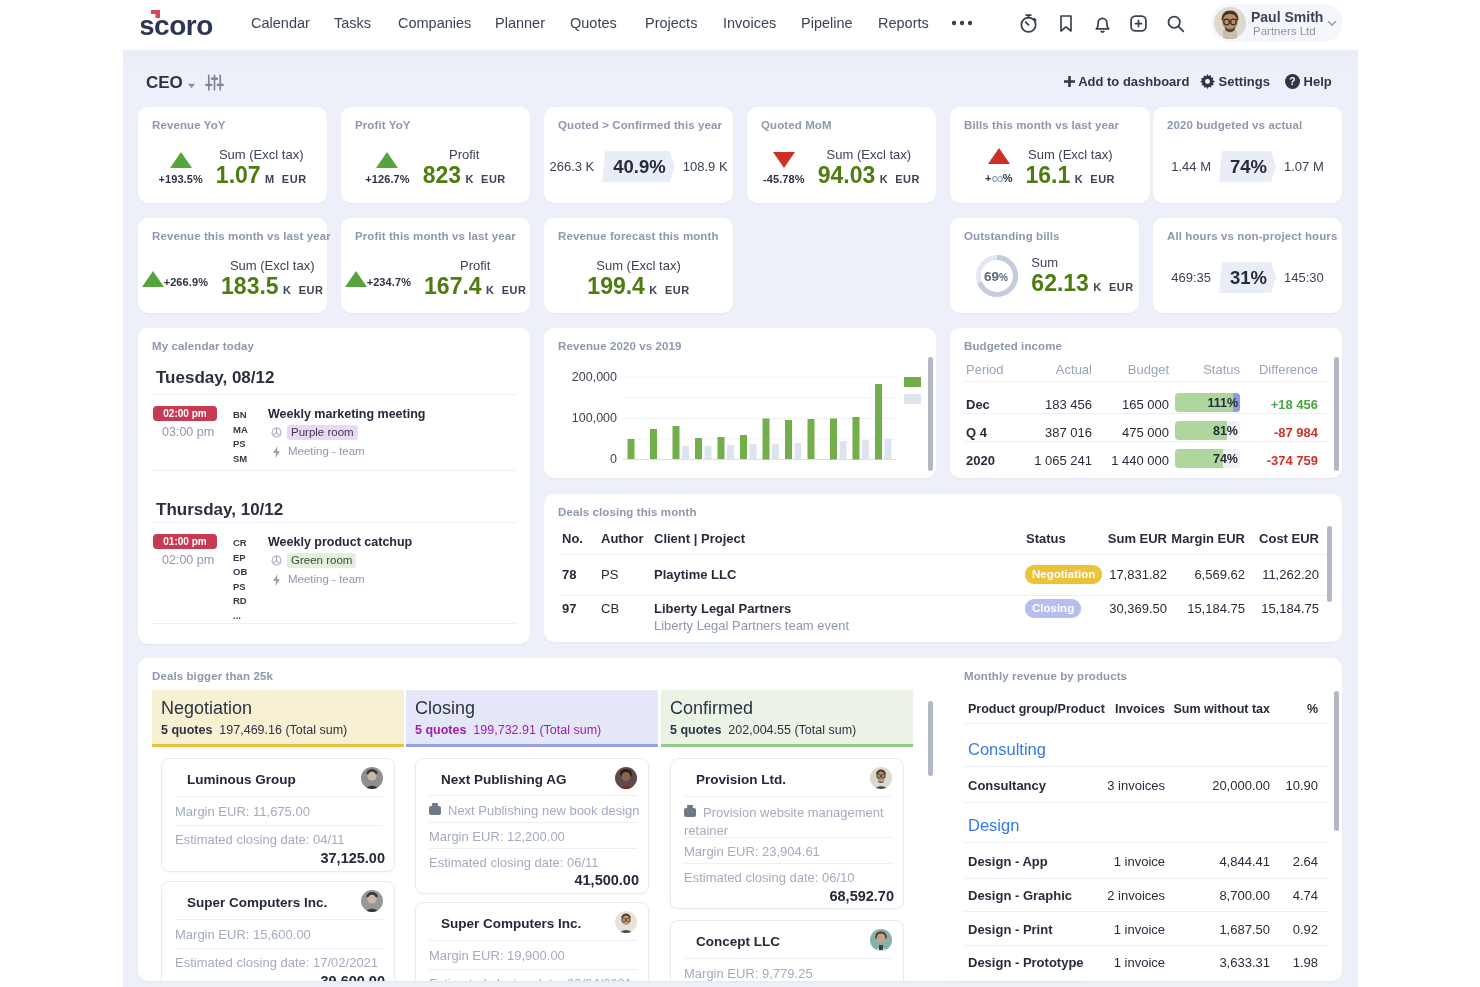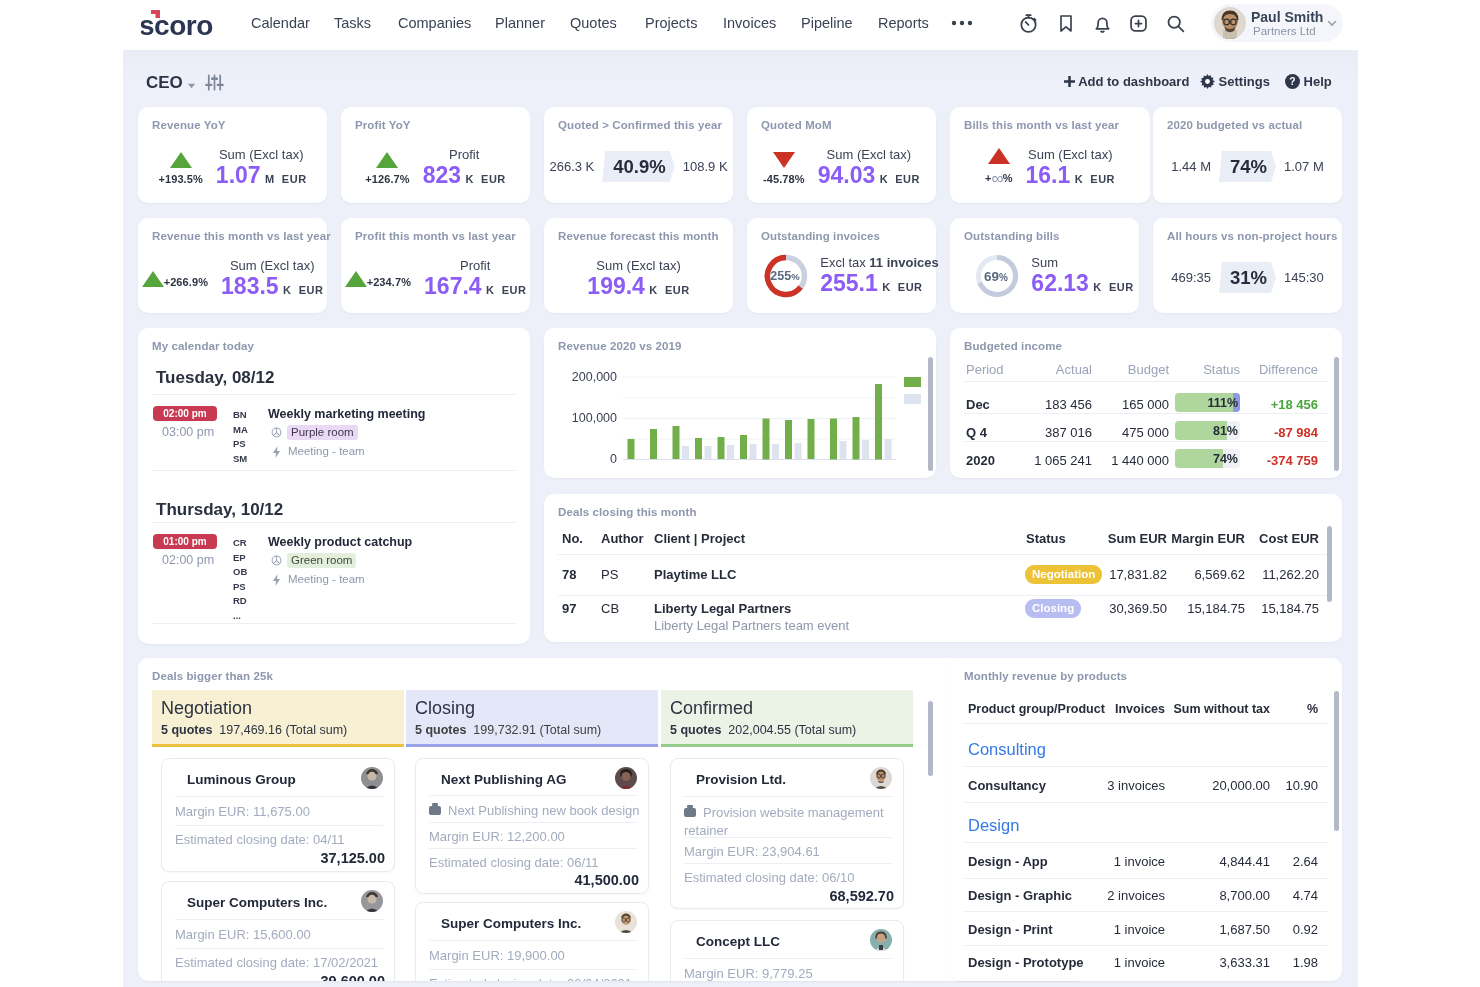--- a/index.html
+++ b/index.html
@@ -8,21 +8,21 @@
 .abs { position:absolute; }
 #page { position:relative; width:1480px; height:987px; }
 
 #hdr { position:absolute; left:0; top:0; width:1480px; height:47px; background:#fff; }
 .nav a { position:absolute; top:15px; font-size:14.5px; font-weight:500; color:#3a4355; text-decoration:none; }
 .hico { position:absolute; top:13px; color:#39414f; }
 
 #dash { position:absolute; left:123px; top:47px; width:1235px; height:940px; background:linear-gradient(#ffffff 0px, #ffffff 3px, #e9ecf5 3px, #edf0f8 30px, #edf0f8 100%); }
 .panel { position:absolute; background:#fff; border-radius:10px; box-shadow:0 1px 2px rgba(50,60,90,.05); }
 .ptitle { position:absolute; left:14px; top:12px; font-size:11.5px; font-weight:700; color:#8d97ae; letter-spacing:.1px; white-space:nowrap;}
-.big { font-weight:600; color:#8b5cf6; }
+.big { font-weight:600; color:#4d7c0f; }
 .tri-up { width:0;height:0;border-left:11px solid transparent;border-right:11px solid transparent;border-bottom:16px solid #55a53c; }
 .tri-up.red { border-bottom-color:#cb3124; }
 .tri-dn { width:0;height:0;border-left:11px solid transparent;border-right:11px solid transparent;border-top:16px solid #cb3124; }
 .pct { font-size:11px; font-weight:700; color:#2c3342; margin-top:5px; letter-spacing:.1px;}
 .klabel { font-size:13px; color:#3c4356; text-align:center; }
 .kunit { font-size:11px; font-weight:700; color:#3c4356; letter-spacing:.5px; }
 .ribbon { background:#e9edf6; height:31px; line-height:31px; padding:0 9px 0 11px; font-size:18.5px; font-weight:700; color:#262c3b;
   clip-path:polygon(3px 0, calc(100% - 5px) 0, 100% 50%, calc(100% - 5px) 100%, 0 100%); }
 .kside { font-size:13px; color:#3b4254; font-weight:500; }
 .scroll { position:absolute; width:5px; border-radius:3px; background:#b3b8c6; }
@@ -237,34 +237,20 @@
           <div class="klabel">Profit</div>
           <div style="white-space:nowrap"><span class="big" style="font-size:23px">167.4</span> <span class="kunit">K&nbsp; EUR</span></div>
         </div>
       </div>
     </div>
     <div class="panel" style="left:421px;top:171px;width:189px;height:95px">
       <div class="ptitle">Revenue forecast this month</div>
       <div class="abs" style="left:0;top:40px;width:100%;text-align:center">
         <div class="klabel">Sum (Excl tax)</div>
         <div style="white-space:nowrap"><span class="big" style="font-size:23px">199.4</span> <span class="kunit">K&nbsp; EUR</span></div>
-      </div>
-    </div>
-    <div class="panel" style="left:624px;top:171px;width:189px;height:95px">
-      <div class="ptitle">Outstanding invoices</div>
-      <div class="abs" style="left:10px;top:36px;width:100%;display:flex;justify-content:center;align-items:center;gap:12px">
-        <svg width="44" height="44" viewBox="0 0 44 44">
-          <circle cx="22" cy="22" r="18.5" fill="none" stroke="#c9d0df" stroke-width="5.5"></circle>
-          <path d="M36.6 33.2 A18.5 18.5 0 1 1 22 3.5" fill="none" stroke="#ce3226" stroke-width="5.5"></path>
-          <text x="21" y="26" text-anchor="middle" font-size="12.5" font-weight="600" fill="#5a6980">255<tspan font-size="9.5">%</tspan></text>
-        </svg>
-        <div>
-          <div class="klabel" style="text-align:left">Excl tax <b>11 invoices</b></div>
-          <div style="white-space:nowrap"><span class="big" style="font-size:23px">255.1</span> <span class="kunit">K&nbsp; EUR</span></div>
-        </div>
       </div>
     </div>
     <div class="panel" style="left:827px;top:171px;width:189px;height:95px">
       <div class="ptitle">Outstanding bills</div>
       <div class="abs" style="left:10px;top:36px;width:100%;display:flex;justify-content:center;align-items:center;gap:12px">
         <svg width="44" height="44" viewBox="0 0 44 44">
           <circle cx="22" cy="22" r="18.5" fill="none" stroke="#e3e8f2" stroke-width="5"></circle>
           <path d="M22 3.5 A18.5 18.5 0 1 1 4.8 28.7" fill="none" stroke="#c3cbdd" stroke-width="5"></path>
           <text x="21" y="26.5" text-anchor="middle" font-size="13.5" font-weight="600" fill="#5a6980">69<tspan font-size="10">%</tspan></text>
         </svg>
@@ -444,21 +430,21 @@
 
     <div class="panel" style="left:15px;top:611px;width:950px;height:323px;overflow:hidden">
       <div class="ptitle">Deals bigger than 25k</div>
 
       <div class="abs" style="left:14px;top:32px;width:252px;height:57px;background:#f8f0d3;border-bottom:3px solid #ecc13f">
         <div class="abs" style="left:9px;top:8px;font-size:18px;color:#2c3342">Negotiation</div>
         <div class="abs" style="left:9px;top:33px;font-size:12.5px;color:#2c3342"><b>5 quotes</b> &nbsp;197,469.16 (Total sum)</div>
       </div>
       <div class="abs" style="left:268px;top:32px;width:252px;height:57px;background:#e4e7f8;border-bottom:3px solid #99a2e6">
         <div class="abs" style="left:9px;top:8px;font-size:18px;color:#2c3342">Closing</div>
-        <div class="abs" style="left:9px;top:33px;font-size:12.5px;color:#404040"><b>5 quotes</b> &nbsp;199,732.91 (Total sum)</div>
+        <div class="abs" style="left:9px;top:33px;font-size:12.5px;color:#a21caf"><b>5 quotes</b> &nbsp;199,732.91 (Total sum)</div>
       </div>
       <div class="abs" style="left:523px;top:32px;width:252px;height:57px;background:#eaf3e6;border-bottom:3px solid #94cb8b">
         <div class="abs" style="left:9px;top:8px;font-size:18px;color:#2c3342">Confirmed</div>
         <div class="abs" style="left:9px;top:33px;font-size:12.5px;color:#2c3342"><b>5 quotes</b> &nbsp;202,004.55 (Total sum)</div>
       </div>
 
       <div class="kcard" style="left:23px;top:100px;height:114px">
         <div class="kc-title">Luminous Group</div>
         <svg class="kc-av" width="22" height="22" viewBox="0 0 22 22">
             <defs>

